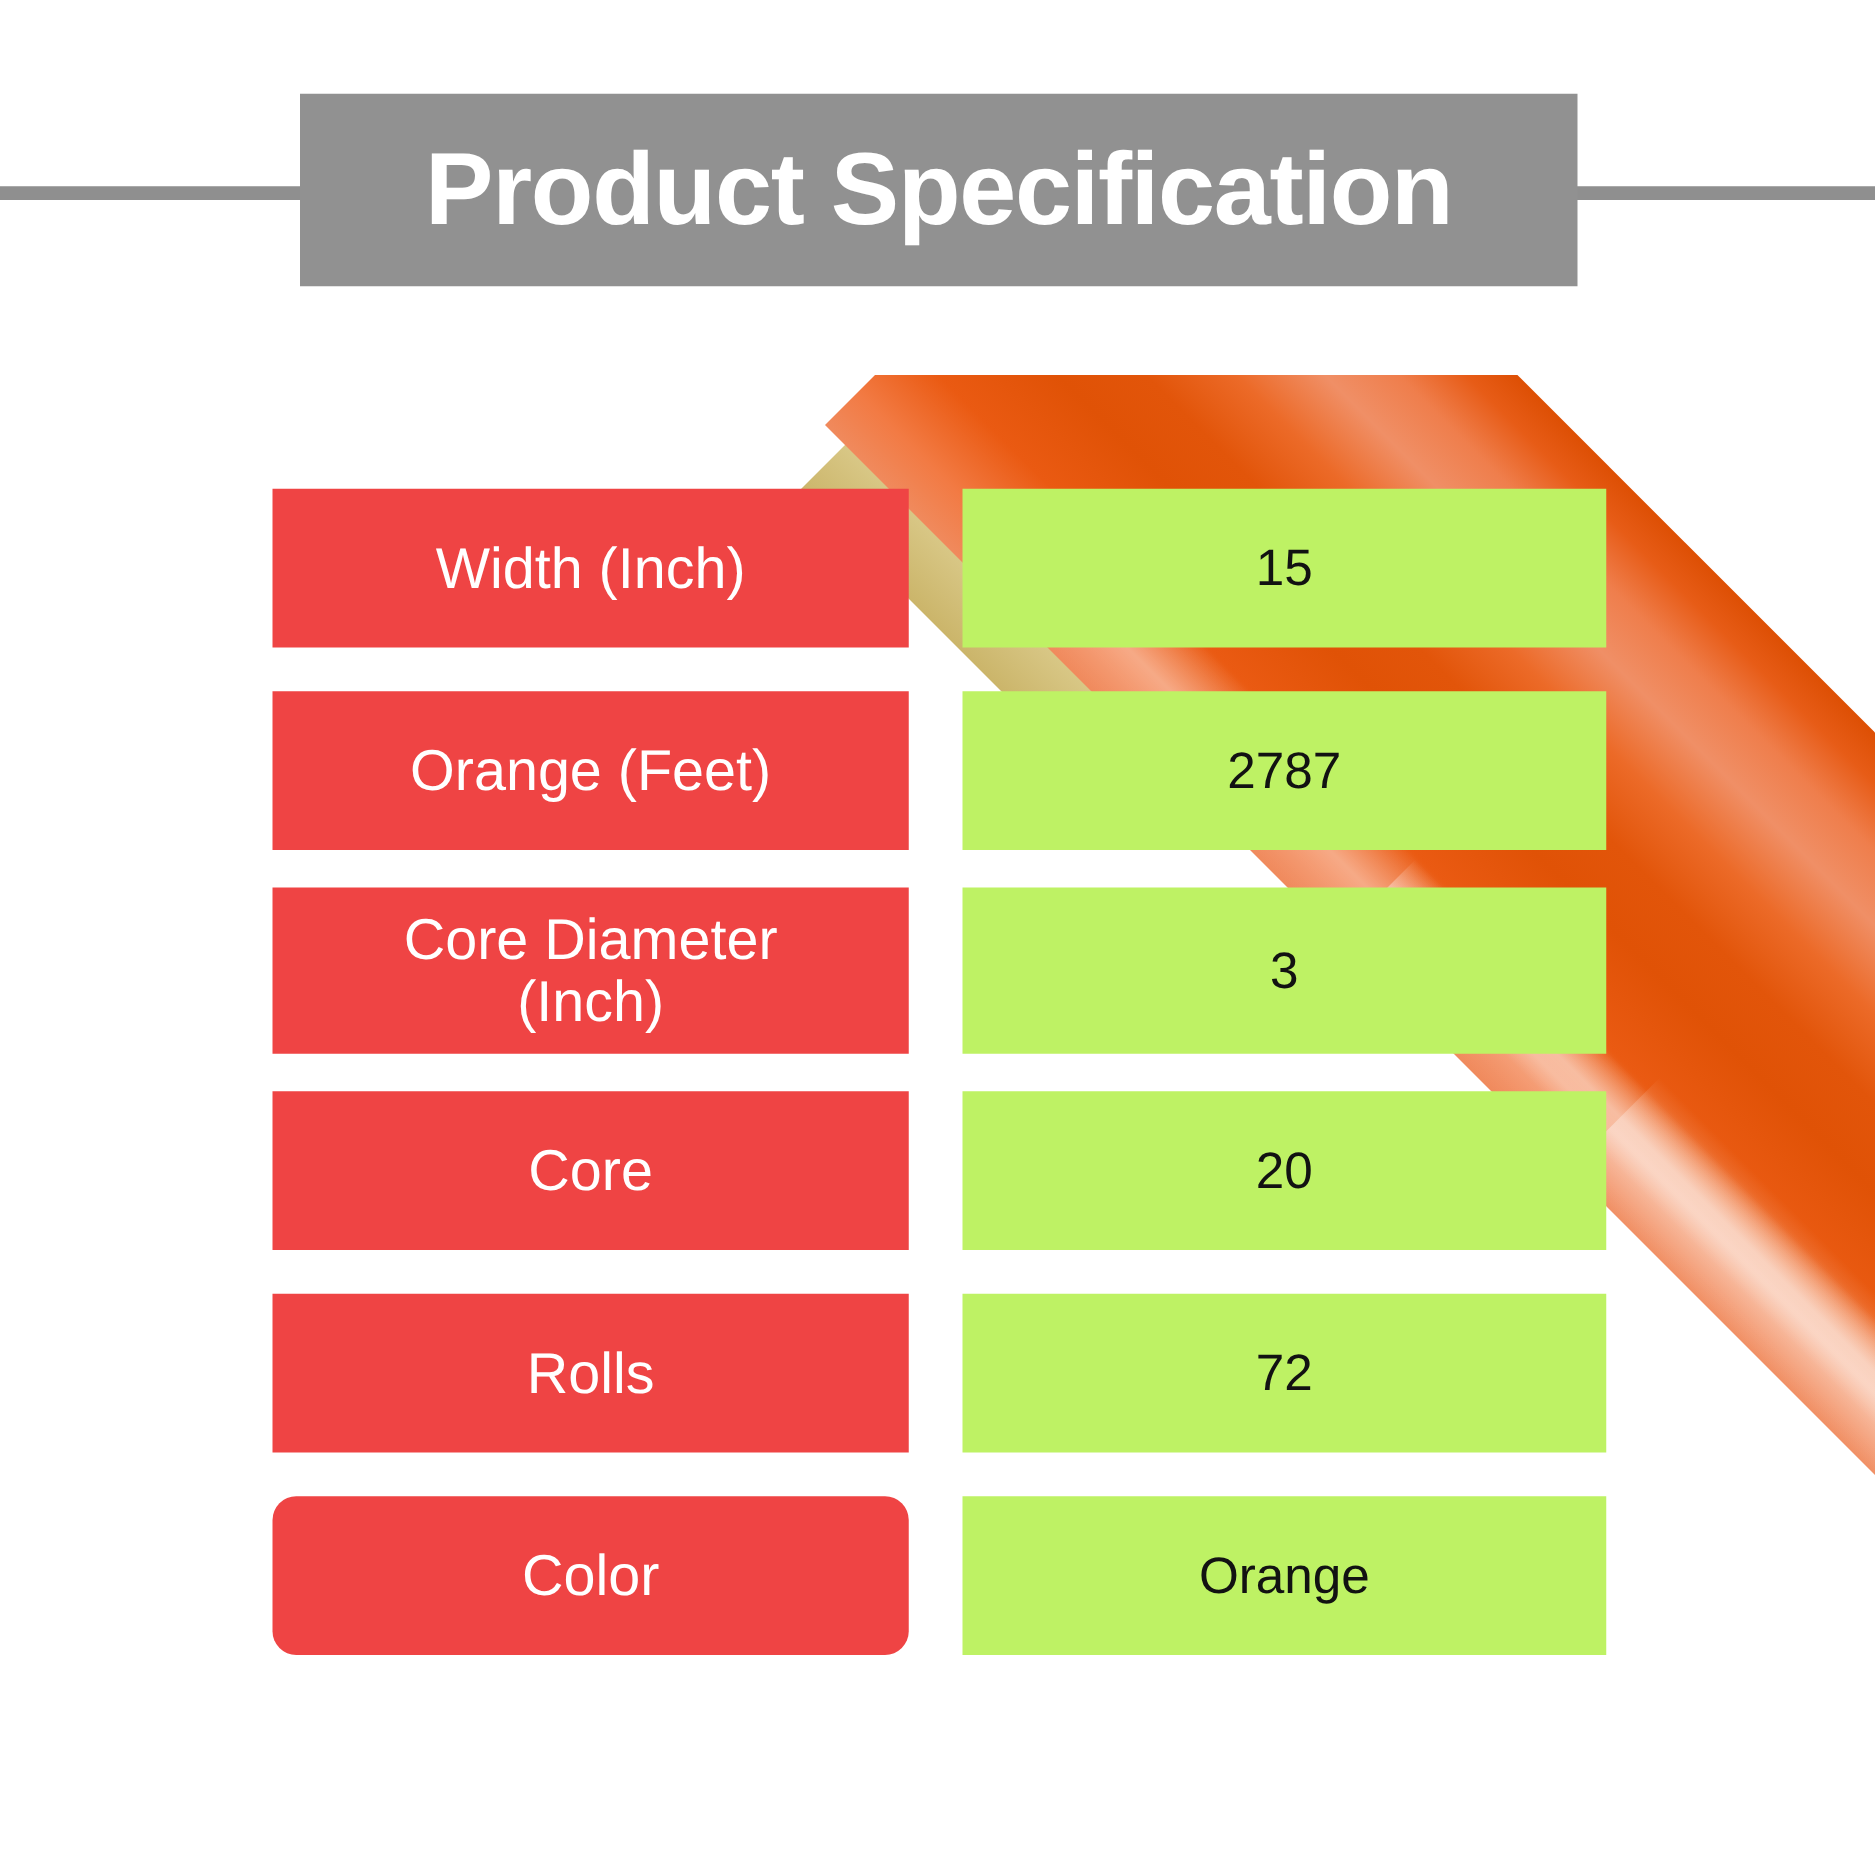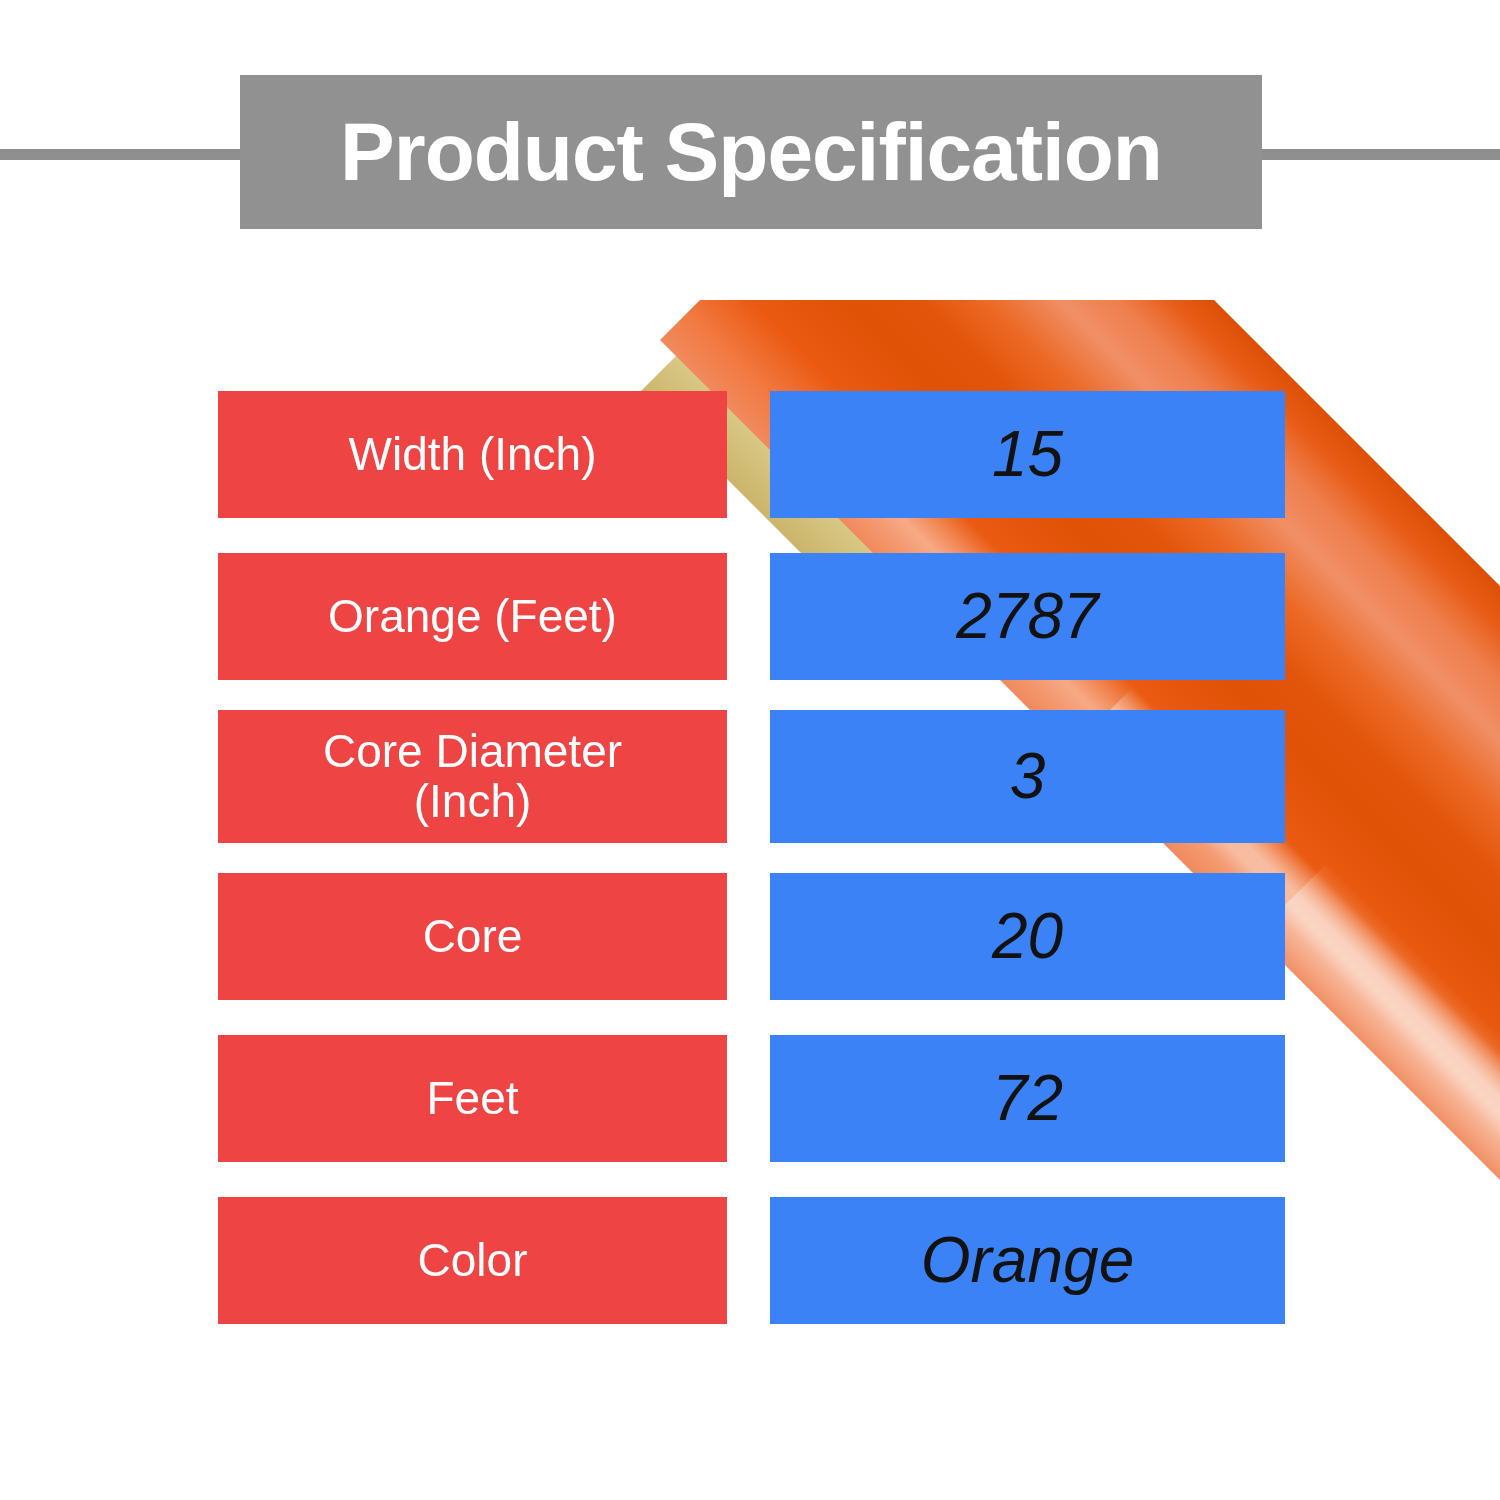--- a/index.html
+++ b/index.html
@@ -162,31 +162,30 @@
     text-align: center;
     font-size: 46px;
     font-weight: 400;
     line-height: 1.08;
     font-family: "Liberation Sans", sans-serif;
   }
   .spec-value {
     position: absolute;
     top: 0;
     left: 552px;
-    background: #3b82f6;
+    background: #bef264;
     color: #121212;
     display: flex;
     align-items: center;
     justify-content: center;
     text-align: center;
-    font-size: 64px;
+    font-size: 41px;
     font-weight: 400;
     line-height: 1.08;
     font-family: "Liberation Sans", sans-serif;
-    font-style: italic;
   }
 </style>
 </head>
 <body>
 
 <div id="page">
 
   <div id="header-rule"></div>
   <div id="header-banner">
     <div id="header-title">Product Specification</div>
@@ -214,22 +213,22 @@
       <div class="spec-row" style="top: 710px; height: 133px;">
         <div class="spec-label" style="height: 133px; white-space: pre-line;">Core Diameter
 (Inch)</div>
         <div class="spec-value" style="height: 133px; width: 515px;">3</div>
       </div>
       <div class="spec-row" style="top: 873px; height: 127px;">
         <div class="spec-label" style="height: 127px;">Core</div>
         <div class="spec-value" style="height: 127px; width: 515px;">20</div>
       </div>
       <div class="spec-row" style="top: 1035px; height: 127px;">
-        <div class="spec-label" style="height: 127px;">Feet</div>
+        <div class="spec-label" style="height: 127px;">Rolls</div>
         <div class="spec-value" style="height: 127px; width: 515px;">72</div>
       </div>
       <div class="spec-row" style="top: 1197px; height: 127px;">
-        <div class="spec-label" style="height: 127px;">Color</div>
+        <div class="spec-label" style="height: 127px; border-radius: 19px;">Color</div>
         <div class="spec-value" style="height: 127px; width: 515px;">Orange</div>
       </div>
     </div>
 
 </div>
 
 </body></html>

